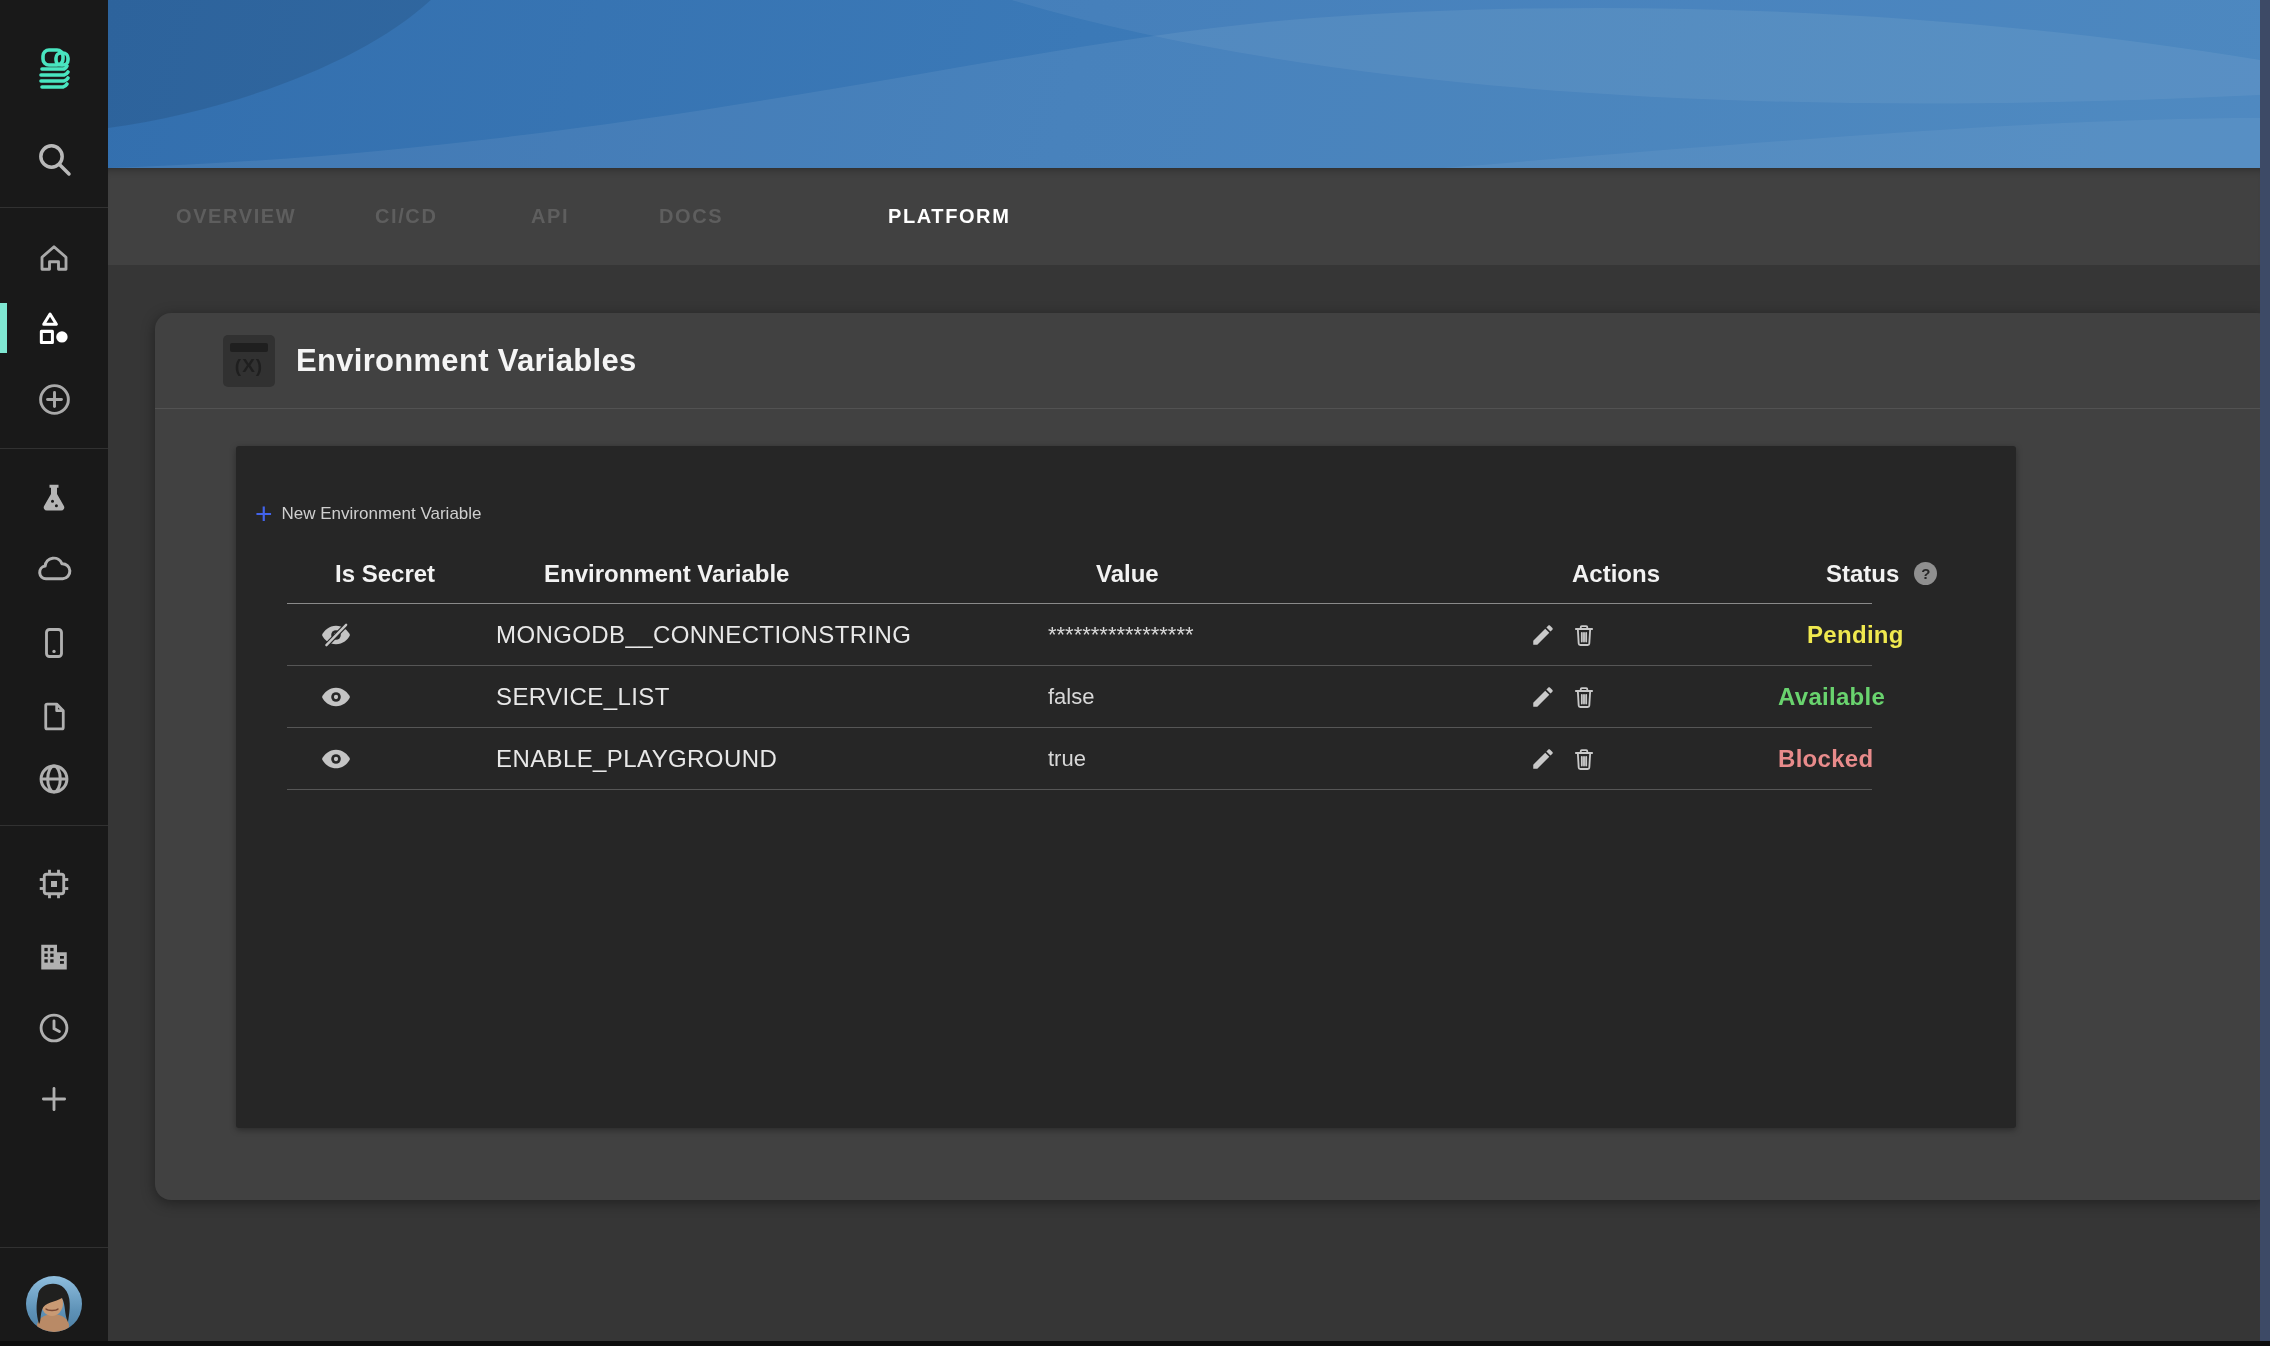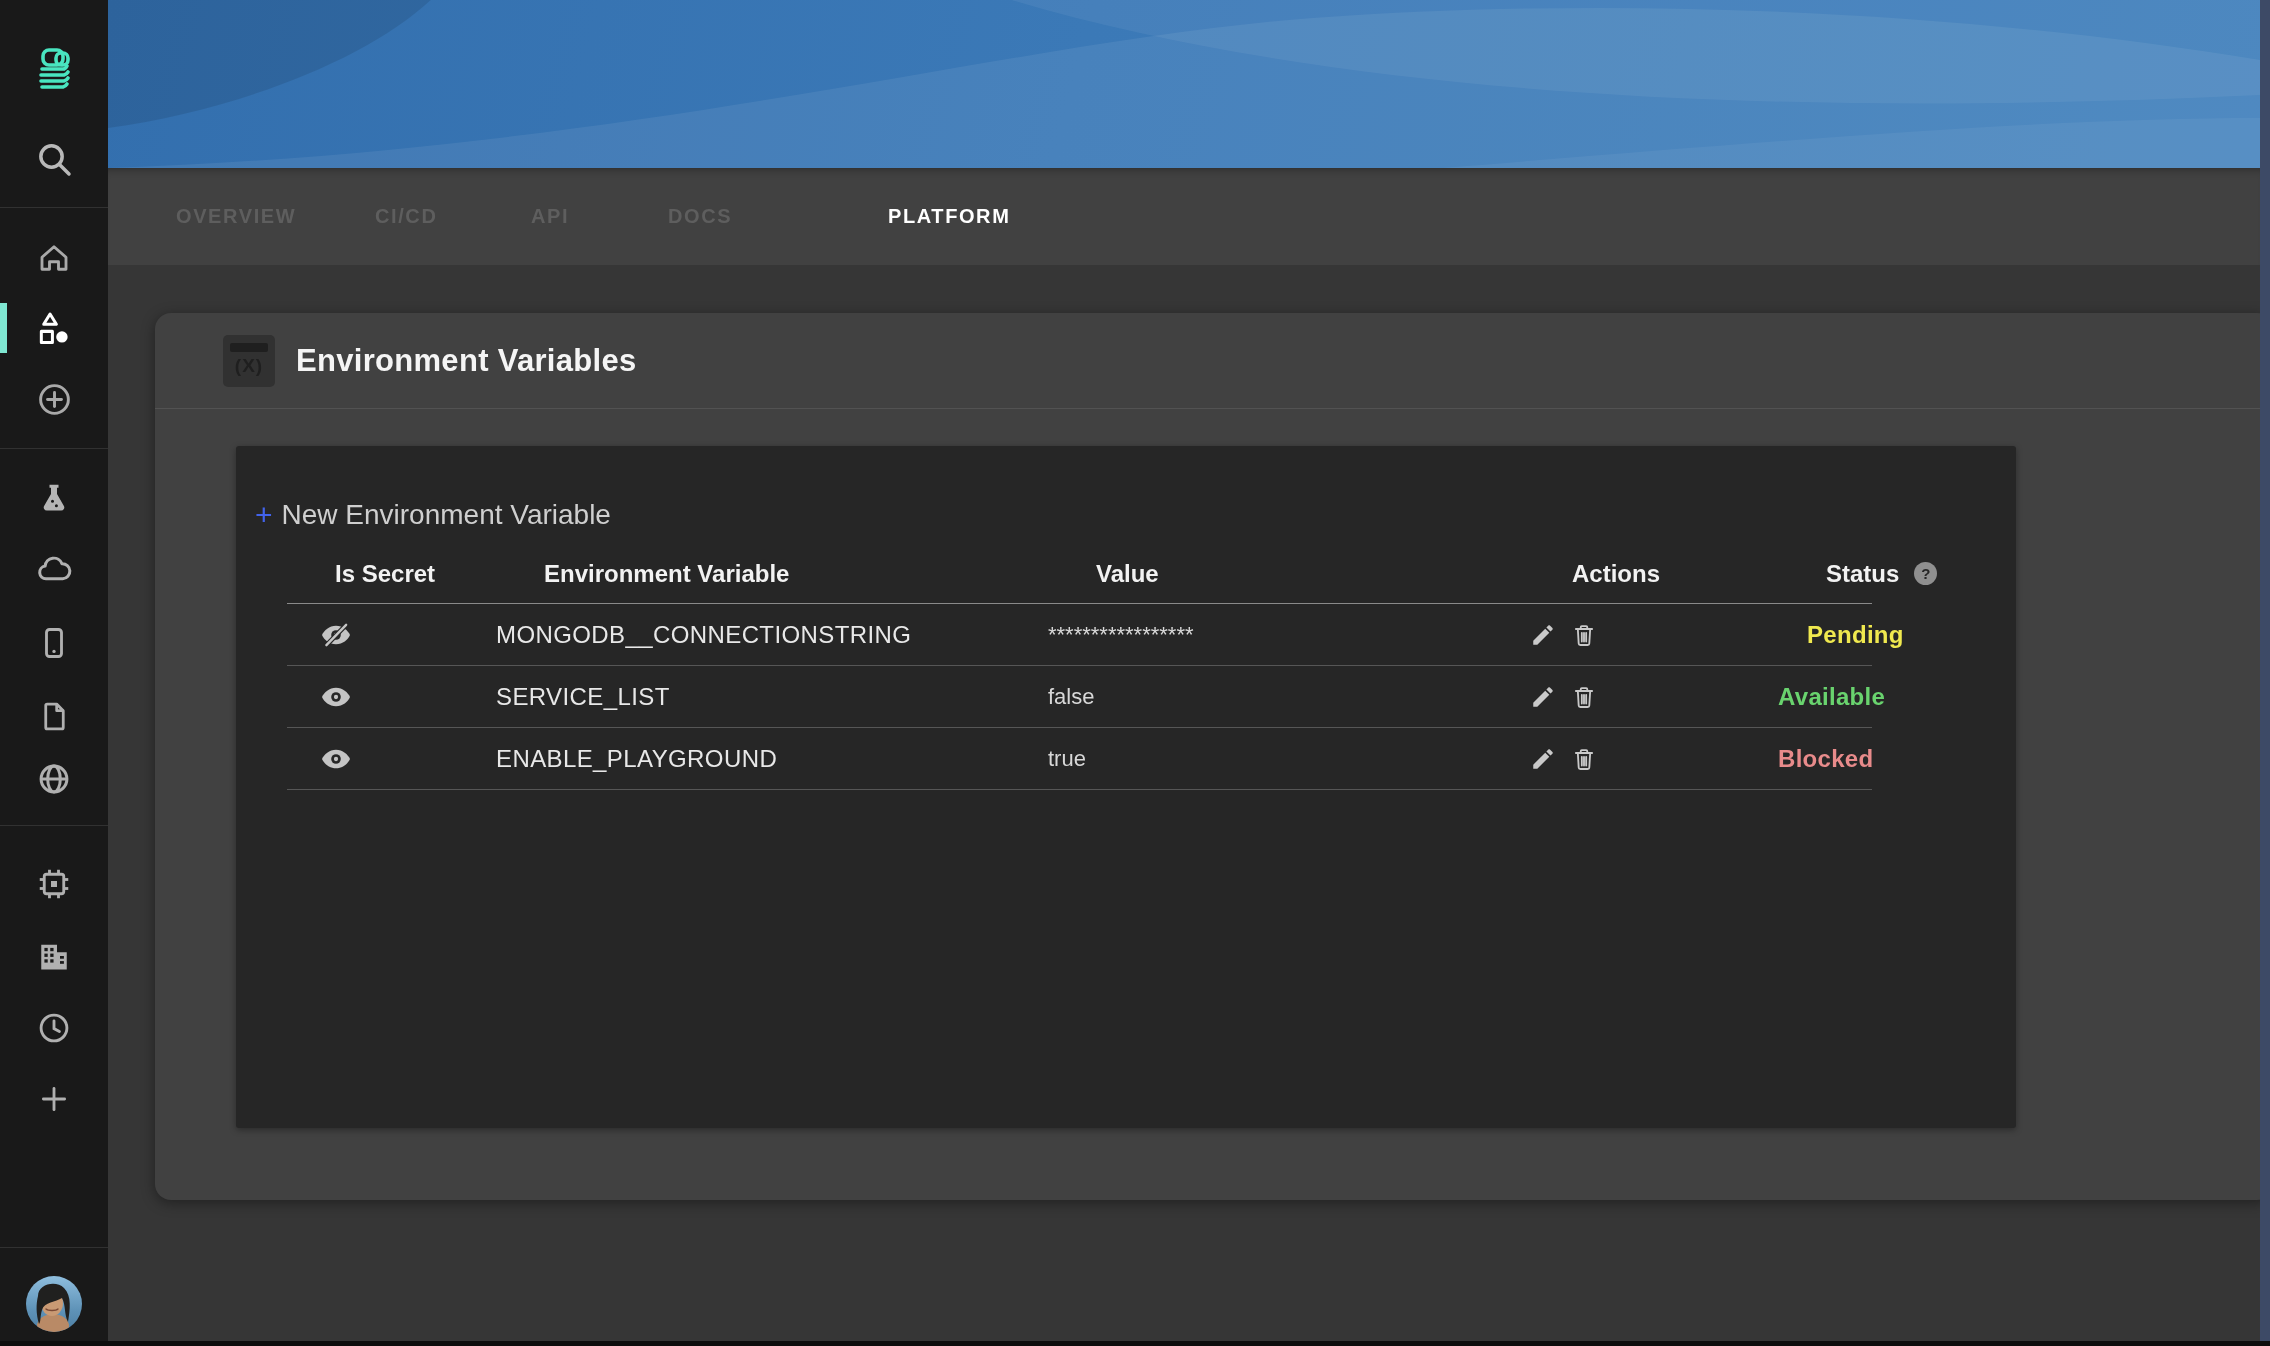--- a/index.html
+++ b/index.html
@@ -40,21 +40,21 @@
   .env-icon .glyph { position:absolute; left:0; right:0; top:20px; text-align:center;
                      font-size:19px; font-weight:800; color:#1f1f1f; letter-spacing:1px; }
   .card-title { position:absolute; left:141px; top:0; height:96px; display:flex; align-items:center;
                 font-size:31px; font-weight:700; color:#f5f5f5; letter-spacing:.3px; }
 
   
   .inner { position:absolute; left:81px; top:133px; width:1780px; height:682px; background:#262626;
            border-radius:3px; box-shadow:0 2px 6px rgba(0,0,0,.35); }
   .new-link { position:absolute; left:19px; top:53px; display:flex; align-items:center; gap:9px; cursor:pointer; }
   .new-link .plus { font-size:30px; font-weight:400; line-height:30px; }
-  .new-link .txt { font-size:28px; color:#cfcfcf; }
+  .new-link .txt { font-size:17px; color:#cfcfcf; }
 
   .table { position:absolute; left:51px; top:98px; width:1585px; }
   .trow { display:grid; grid-template-columns:209px 552px 476px 254px 1fr; align-items:center; }
   .thead { height:60px; border-bottom:1px solid #8a8a8a; }
   .thead > div { font-size:24px; font-weight:700; color:#f2f2f2;margin-left:48px; }
   .tbody-row { height:62px; border-bottom:1px solid #565656; }
   .cell-secret { padding-left:33px; display:flex; align-items:center; }
   .cell-name { font-size:24px; color:#e8e8e8; letter-spacing:.4px; }
   .cell-value { font-size:22px; color:#d8d8d8; }
   .cell-actions { display:flex; align-items:center; gap:15px; padding-left:6px; }
@@ -227,21 +227,21 @@
       <path d="M420,0 C560,90 760,120 1000,95 L1000,0 Z" fill="rgba(255,255,255,0.06)"></path>
       <path d="M0,0 L150,0 C120,60 60,110 0,128 Z" fill="rgba(0,0,0,0.10)"></path>
       <path d="M1000,168 L620,168 C780,140 900,118 1000,118 Z" fill="rgba(255,255,255,0.05)"></path>
     </svg>
   </header>
 
   <div class="tabbar">
     <div class="tab" style="left:68px;">OVERVIEW</div>
     <div class="tab" style="left:267px;">CI/CD</div>
     <div class="tab" style="left:423px;">API</div>
-    <div class="tab" style="left:551px;margin-left:9px;">DOCS</div>
+    <div class="tab" style="left:551px;">DOCS</div>
     <div class="tab-white-box"></div>
     <div class="tab active" style="left:780px;">PLATFORM</div>
     <div class="tab-underline" style="background: rgb(61, 92, 224);"></div>
   </div>
 
   <section class="card">
 
     <div class="card-header">
       <div class="env-icon">
         <div class="bar"></div>

